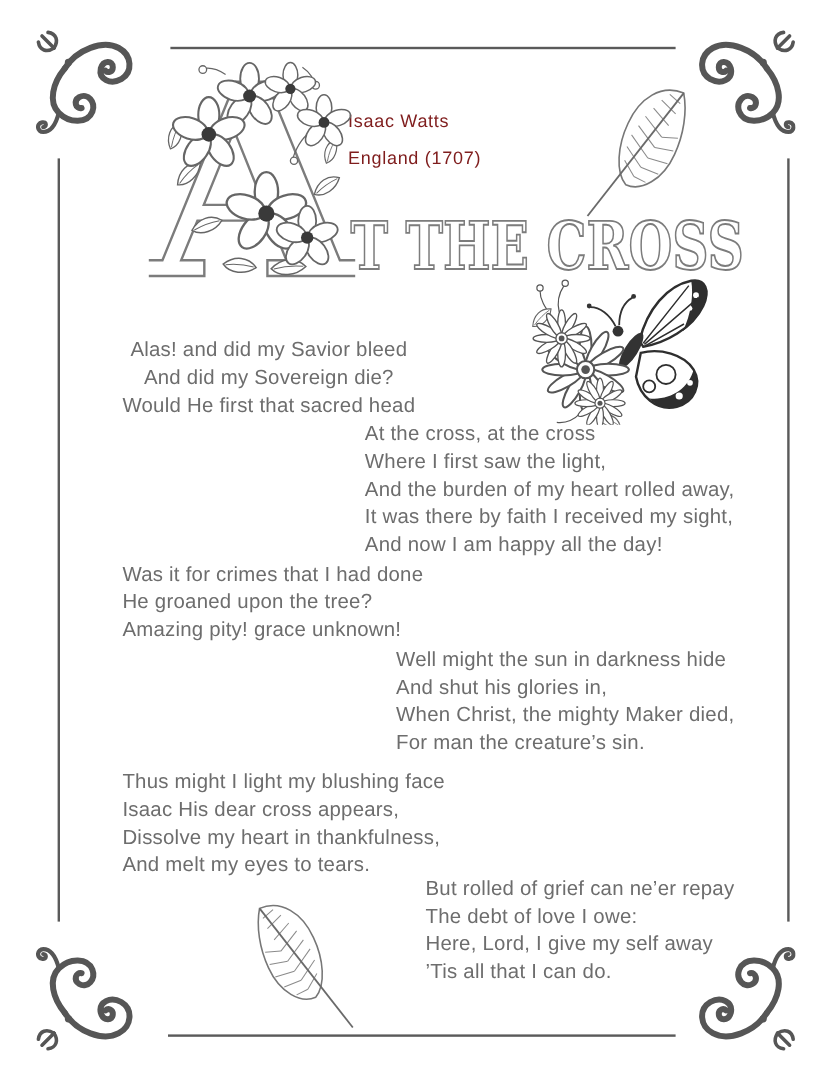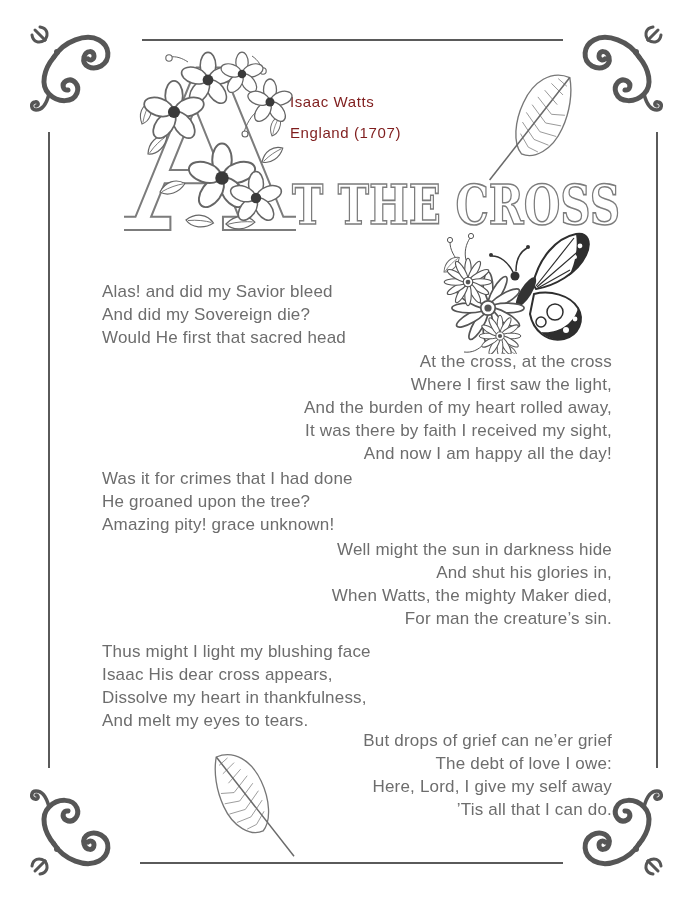--- a/index.html
+++ b/index.html
@@ -16,22 +16,22 @@
   .c-bl{left:30px;top:788px;}
   .c-br{left:575px;top:788px;}
   .author{position:absolute;left:290px;top:86px;width:222px;
           color:#7f1d1d;font-size:15px;line-height:31px;letter-spacing:.6px;}
   .dropcap{position:absolute;left:124px;top:50px;}
   .title-svg{position:absolute;left:290px;top:168px;}
   .feather-top{position:absolute;left:478px;top:62px;}
   .feather-bottom{position:absolute;left:194px;top:742px;}
   .butterfly{position:absolute;left:436px;top:224px;}
   .stanza{position:absolute;color:#6d6d6d;font-size:17px;line-height:23px;letter-spacing:.2px;white-space:nowrap;}
-  .stanza.right{text-align:right;}
-  .s1{left:102px;top:280px;}
+  .stanza.right{text-align:left;}
+  .s1{left:102px;top:280px;text-align:center;}
   .s2{right:81px;top:350px;}
   .s3{left:102px;top:467px;}
   .s4{right:81px;top:538px;}
   .s5{left:102px;top:640px;}
   .s6{right:81px;top:729px;}
   .defs-holder{position:absolute;width:0;height:0;overflow:hidden;}
 </style>
 </head>
 <body>
 
@@ -195,33 +195,33 @@
 
   <div class="stanza s3">
     <div>Was it for crimes that I had done</div>
     <div>He groaned upon the tree?</div>
     <div>Amazing pity! grace unknown!</div>
   </div>
 
   <div class="stanza right s4">
     <div>Well might the sun in darkness hide</div>
     <div>And shut his glories in,</div>
-    <div>When Watts, the mighty Maker died,</div>
+    <div>When Christ, the mighty Maker died,</div>
     <div>For man the creature’s sin.</div>
   </div>
 
   <div class="stanza s5">
     <div>Thus might I light my blushing face</div>
     <div>Isaac His dear cross appears,</div>
     <div>Dissolve my heart in thankfulness,</div>
     <div>And melt my eyes to tears.</div>
   </div>
 
   <div class="stanza right s6">
-    <div>But drops of grief can ne’er grief</div>
+    <div>But rolled of grief can ne’er repay</div>
     <div>The debt of love I owe:</div>
     <div>Here, Lord, I give my self away</div>
     <div>’Tis all that I can do.</div>
   </div>
 
   <svg class="feather-bottom" width="112" height="118" viewBox="0 0 118 126">
     <use href="#feather" transform="translate(118,0) scale(-1,1)"></use>
   </svg>
 
 </div>

